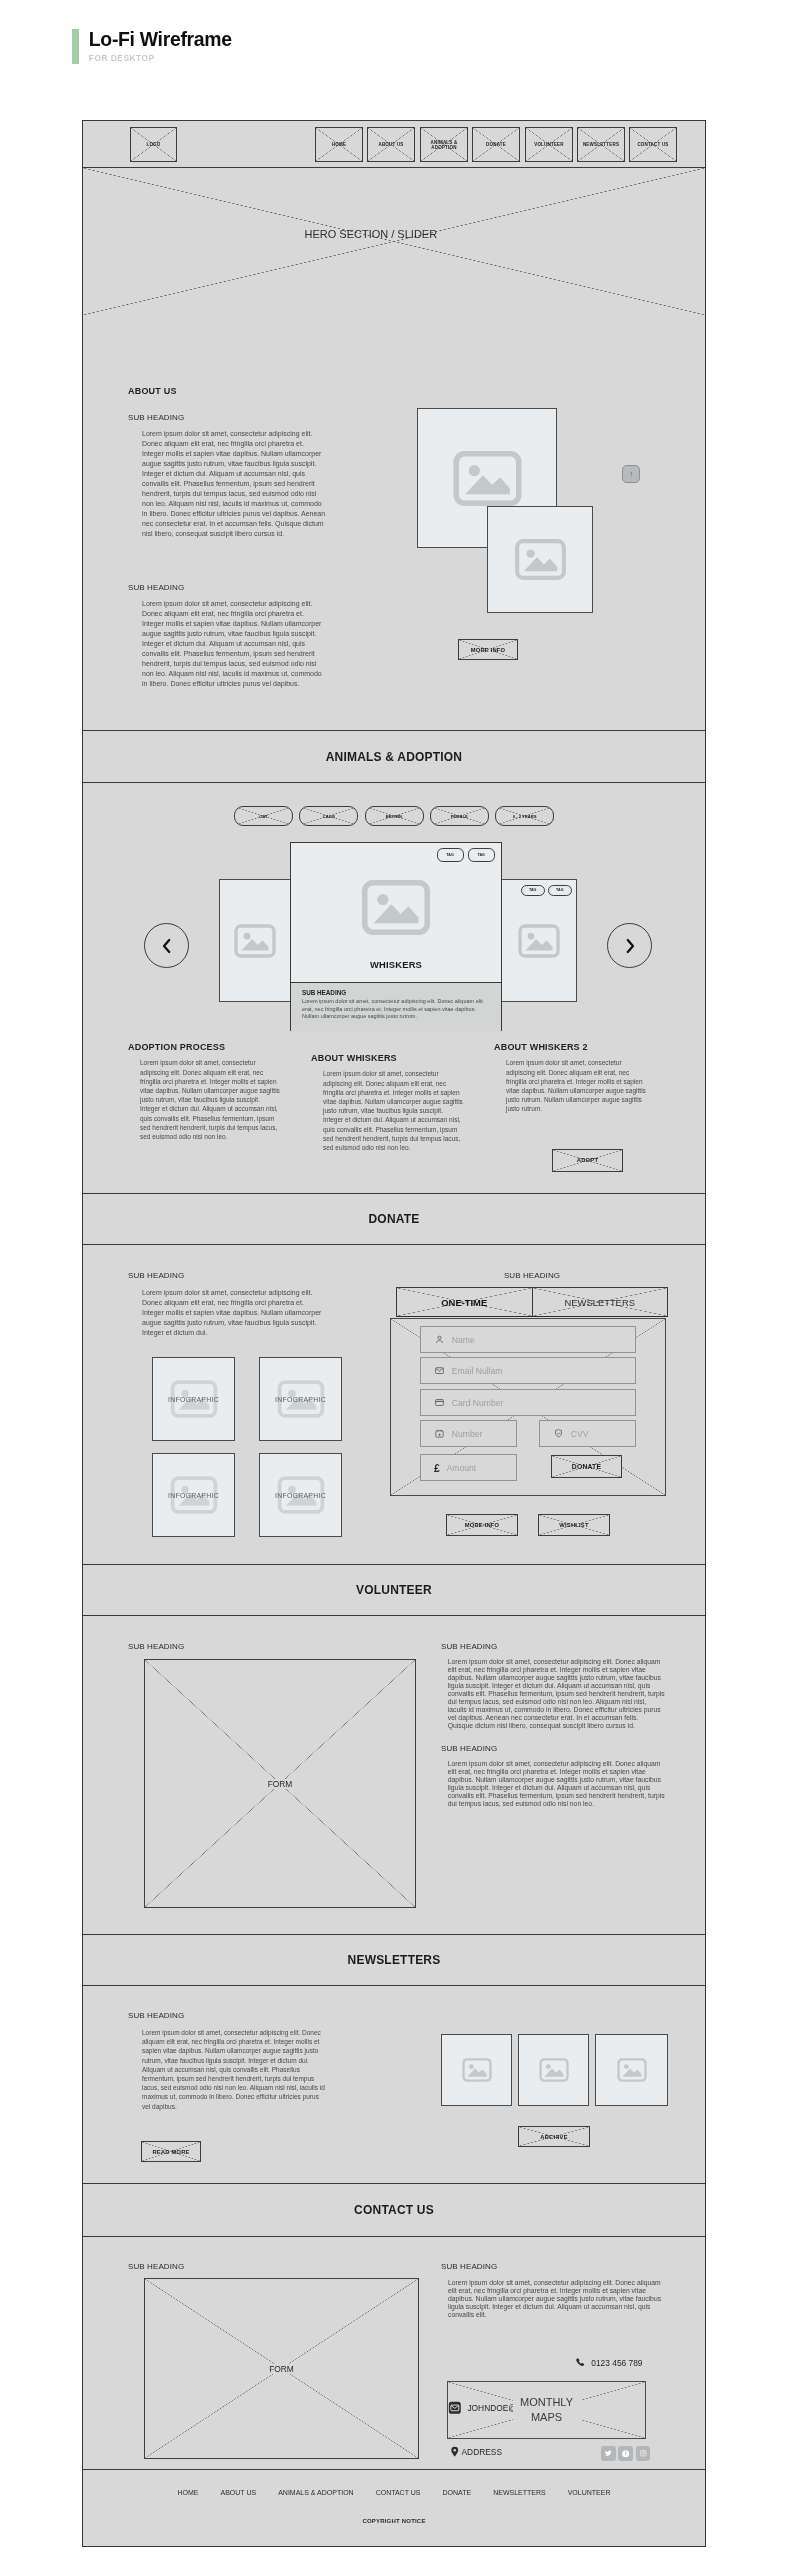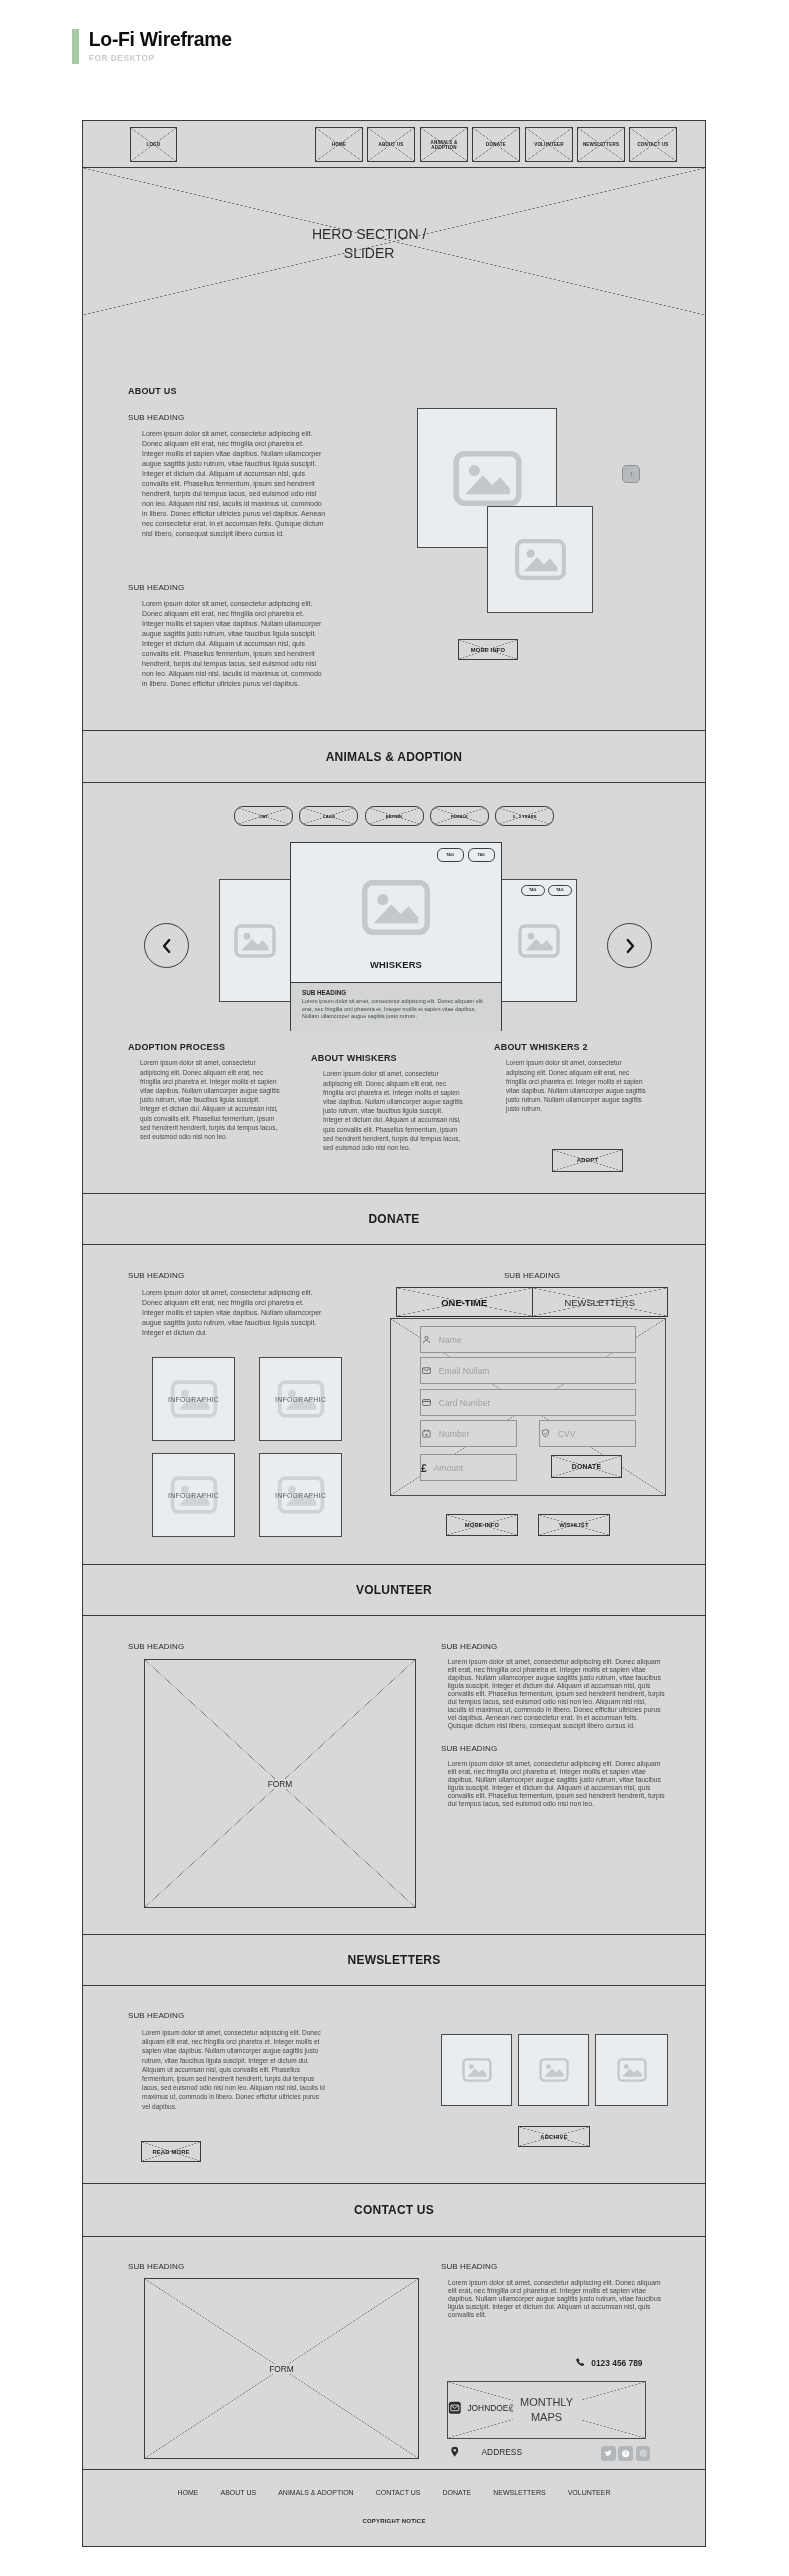--- a/index.html
+++ b/index.html
@@ -48,21 +48,21 @@
   .para-sm { font-size:6.5px; line-height:9.2px; color:#47494c; }
 
   .pill { border:0.6px solid #3c3c3c; border-radius:9px; font-size:4.2px; font-weight:600; color:#1c1c1c;
           display:flex; align-items:center; justify-content:center; }
   .tagpill { border:0.5px solid #3c3c3c; border-radius:5.8px; font-size:3.7px; font-weight:600; color:#1c1c1c;
              display:flex; align-items:center; justify-content:center; background:#e9edf0; }
 
   .circle-btn { border:0.5px solid #3c3c3c; border-radius:50%; display:flex; align-items:center; justify-content:center;
                 background:transparent; cursor:pointer; }
 
-  .input { border:0.5px solid #8f9498; display:flex; align-items:center; gap:6.8px; padding-left:0;
+  .input { border:0.5px solid #8f9498; display:flex; align-items:center; gap:6.8px; padding-left:13px;
            font-size:8.6px; color:#9ba1a6; background:transparent; }
   .input svg { flex:0 0 auto; color:#4e5357; }
 
   .social { width:14.7px; height:14.7px; border-radius:3.1px; background:#b4b7b9;
             display:flex; align-items:center; justify-content:center; }
 
   .footer-links { display:flex; justify-content:center; gap:22px; font-size:7px; font-weight:500; color:#2b2b2b; }
 </style>
 </head>
 <body>
@@ -98,21 +98,21 @@
       </div>
     <div class="navbox xbox flexc abs" style="left:494px; top:6.3px; width:48px; height:35px;">
         <span>NEWSLETTERS</span>
       </div>
     <div class="navbox xbox flexc abs" style="left:546px; top:6.3px; width:48px; height:35px;">
         <span>CONTACT US</span>
       </div>
   </div>
 
   <div class="abs xbox" style="left:0; top:47px; width:100%; height:147px; --xc:#555;">
-    <div class="abs" style="left:46%; top:57px; transform:translateX(-50%); font-size:14px; color:#2e2e2e; text-align:center; line-height:19px; width:136px;">HERO SECTION / SLIDER</div>
+    <div class="abs" style="left:46%; top:57px; transform:translateX(-50%); font-size:11px; color:#2e2e2e; text-align:right; line-height:19px; width:136px;">HERO SECTION / SLIDER</div>
   </div>
 
 
   <div class="abs seclabel" style="left:45px; top:265px;">ABOUT US</div>
   <div class="abs subhead" style="left:45px; top:292px;">SUB HEADING</div>
   <div class="abs para" style="left:59px; top:308px; width:184px;">Lorem ipsum dolor sit amet, consectetur adipiscing elit. Donec aliquam elit erat, nec fringilla orci pharetra et. Integer mollis et sapien vitae dapibus. Nullam ullamcorper augue sagittis justo rutrum, vitae faucibus ligula suscipit. Integer et dictum dui. Aliquam ut accumsan nisl, quis convallis elit. Phasellus fermentum, ipsum sed hendrerit hendrerit, turpis dui tempus lacus, sed euismod odio nisi non leo. Aliquam nisl nisl, iaculis id maximus ut, commodo in libero. Donec efficitur ultricies purus vel dapibus. Aenean nec consectetur erat. In et accumsan felis. Quisque dictum nisl libero, consequat suscipit libero cursus id.</div>
   <div class="abs subhead" style="left:45px; top:462px;">SUB HEADING</div>
   <div class="abs para" style="left:59px; top:478px; width:184px;">Lorem ipsum dolor sit amet, consectetur adipiscing elit. Donec aliquam elit erat, nec fringilla orci pharetra et. Integer mollis et sapien vitae dapibus. Nullam ullamcorper augue sagittis justo rutrum, vitae faucibus ligula suscipit. Integer et dictum dui. Aliquam ut accumsan nisl, quis convallis elit. Phasellus fermentum, ipsum sed hendrerit hendrerit, turpis dui tempus lacus, sed euismod odio nisi non leo. Aliquam nisl nisl, iaculis id maximus ut, commodo in libero. Donec efficitur ultricies purus vel dapibus.</div>
 
   <div class="abs imgph" style="left:334px; top:287px; width:140px; height:140px;">
@@ -406,28 +406,28 @@
         <rect x="1.5" y="1.5" width="21" height="21" rx="4.5" fill="#2c2c2c"></rect>
         <rect x="5" y="7.2" width="14" height="10" rx="1.2" fill="none" stroke="#fff" stroke-width="1.4"></rect>
         <path d="M5.5 8 l6.5 5 6.5-5" stroke="#fff" stroke-width="1.4" fill="none"></path>
       </svg>
     <span style="font-size:8.4px; font-weight:500; color:#262626;">JOHNDOE@ME.COM</span>
   </div>
   <div class="abs" style="left:491px; top:2236px; display:flex; align-items:center; gap:4.7px;">
     <svg width="12.6" height="12.6" viewBox="0 0 24 24">
         <path d="M6.6 2.8c.5-.5 1.3-.4 1.7.1l2 2.6c.4.5.3 1.2-.1 1.6l-1.1 1.1c.7 1.6 2.9 3.8 4.5 4.5l1.1-1.1c.4-.4 1.1-.5 1.6-.1l2.6 2c.5.4.6 1.2.1 1.7l-1.4 1.4c-.7.7-1.8 1-2.8.6-2.3-.9-4.6-2.4-6.5-4.3S5.1 8.7 4.2 6.4c-.4-1-.1-2.1.6-2.8z" fill="#2c2c2c"></path>
       </svg>
-    <span style="font-size:8.4px; font-weight:700; color:#262626;">0123 456 789</span>
+    <span style="font-size:8.4px; font-weight:400; color:#262626;">0123 456 789</span>
   </div>
 
   <div class="abs xbox flexc" style="left:364px; top:2260px; width:199px; height:58px; border:0.5px solid #4a4a4a; --xc:#6a6a6a;">
     <span style="background:#d8d8d8; padding:0 3.1px; width:68px; text-align:center; font-size:11px; line-height:14.7px; color:#3a3a3a;">MONTHLY MAPS</span>
   </div>
 
-  <div class="abs" style="left:366px; top:2325px; display:flex; align-items:center; gap:21px;text-align:right;">
+  <div class="abs" style="left:366px; top:2325px; display:flex; align-items:center; gap:1px;text-align:right;">
     <svg width="11.5" height="11.5" viewBox="0 0 24 24">
         <path d="M12 1.5a7.2 7.2 0 0 0-7.2 7.2C4.8 13.9 12 22 12 22s7.2-8.1 7.2-13.3A7.2 7.2 0 0 0 12 1.5z" fill="#2c2c2c"></path>
         <circle cx="12" cy="8.8" r="2.7" fill="#d8d8d8"></circle>
       </svg>
     <span style="font-size:8.4px; font-weight:500; color:#262626;">ADDRESS</span>
   </div>
 
   <div class="abs" style="left:518px; top:2325px; display:flex; gap:2.6px;">
     <div class="social">
       <svg width="8.4" height="8.4" viewBox="0 0 24 24">

